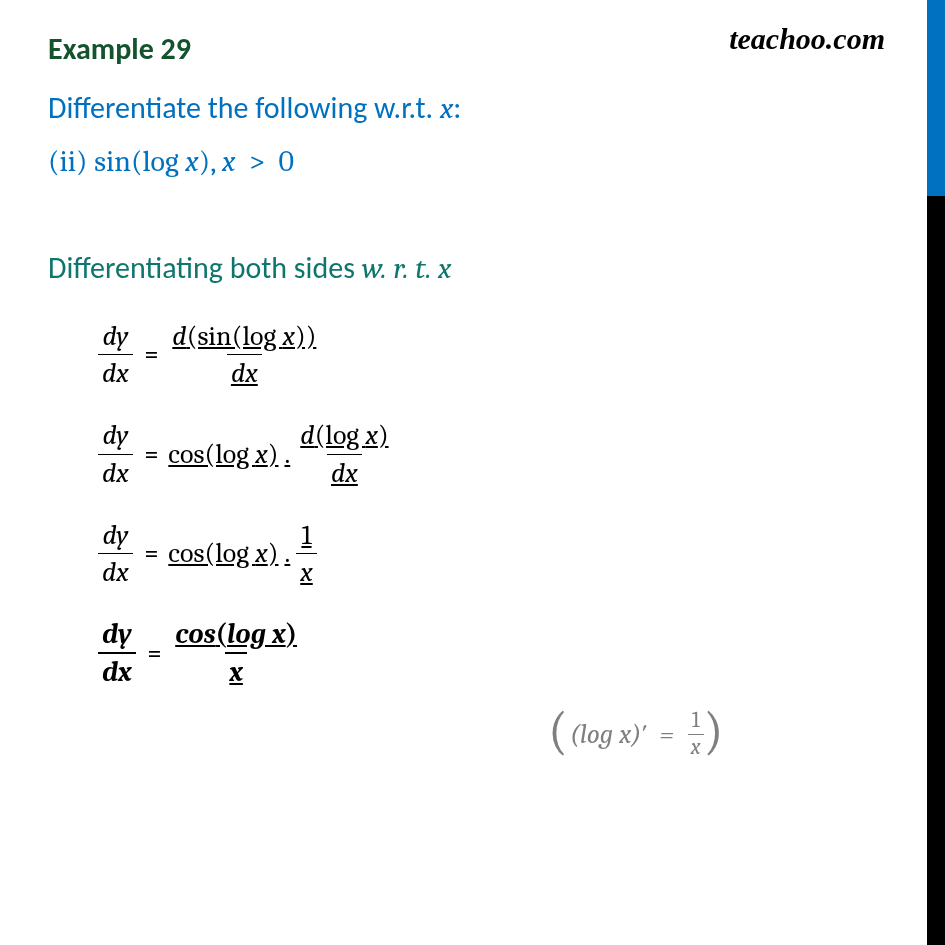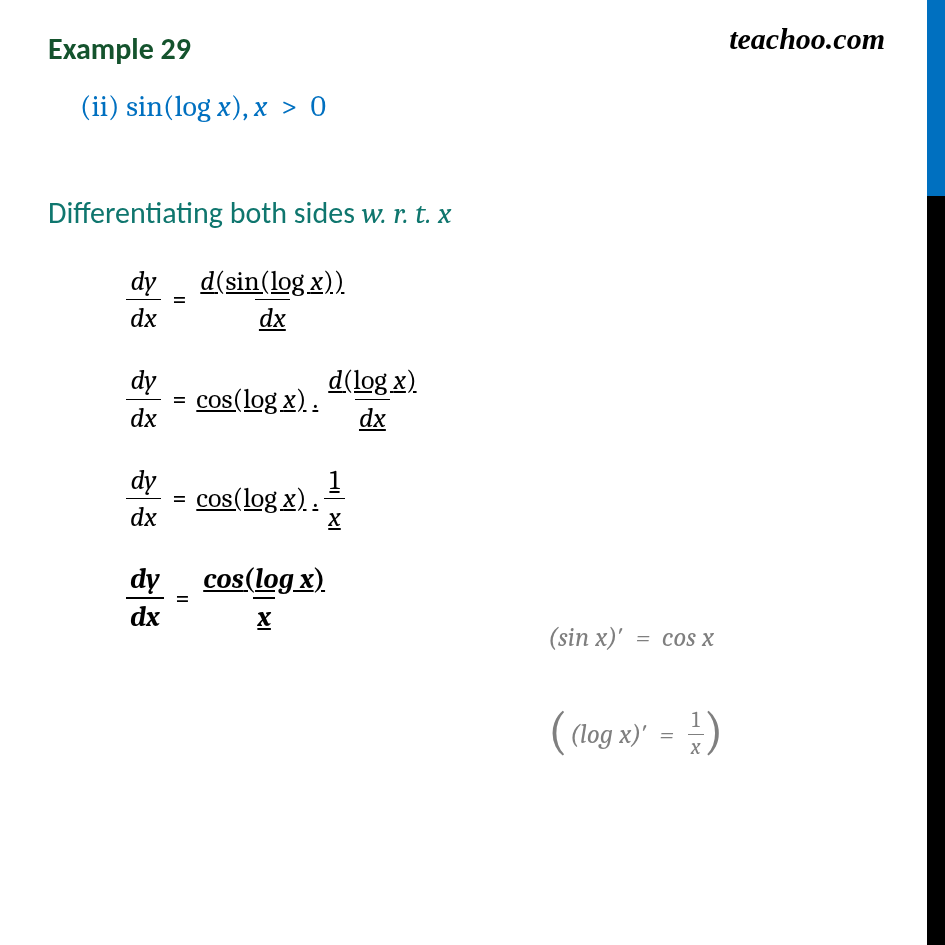--- a/index.html
+++ b/index.html
@@ -49,40 +49,39 @@
     color: #0070c0;
     font-size: 30px;
     margin-bottom: 18px;
   }
   .prompt .var { font-style: italic; font-family: 'Cambria Math', Cambria, serif; }
   .sub-q {
     color: #0070c0;
     font-size: 30px;
     font-family: 'Cambria Math', Cambria, serif;
     margin-bottom: 70px;
-    margin-left: 32px;
   }
   .let-line {
     color: #000;
     font-size: 30px;
     margin-bottom: 82px;
   }
   .let-line .math { font-family: 'Cambria Math', Cambria, serif; }
   .diff-line {
     color: #0f766e;
     font-size: 30px;
     margin-bottom: 34px;
   }
   .diff-line .wrt {
     font-family: 'Cambria Math', Cambria, serif;
     font-style: italic;
   }
 
   .eq-block {
-    margin-left: 78px;
+    margin-left: 50px;
   }
   .eq-row {
     display: flex;
     align-items: center;
     margin-bottom: 30px;
     min-height: 64px;
   }
   .frac {
     display: inline-flex;
     flex-direction: column;
@@ -143,20 +142,23 @@
 <div class="side-stripe-black"></div>
 
 <div class="page">
 
   <div class="brand">teachoo.com</div>
 
   <div class="content">
 
     <div class="example-num">Example 29</div>
 
+    <div class="prompt">
+      <span>Differentiate the following w.r.t. </span><span class="var">x</span><span>:</span>
+    </div>
 
     <div class="sub-q">
       <span class="upright">(ii) </span><span><span class="upright">sin(log</span> <span style="font-style:italic">x</span><span class="upright">)</span>, <span style="font-style:italic">x</span>&nbsp;&nbsp;&gt;&nbsp;&nbsp;0</span>
     </div>
 
 
     <div class="diff-line">
       <span>Differentiating both sides </span><span class="wrt">w. r. t. x</span>
     </div>
 
@@ -218,23 +220,20 @@
           <span class="frac">
             <span class="num"><span class="it" style="font-weight:700">cos</span><span class="upright" style="font-weight:700">(</span><span class="it" style="font-weight:700">log x</span><span class="upright" style="font-weight:700">)</span></span>
             <span class="den it" style="font-weight:700">x</span>
           </span>
         </span>
       </div>
 
     </div>
   </div>
 
-  <div class="note note1">
-    (<span>sin x</span>)<span class="prime">′</span>&nbsp;&nbsp;=&nbsp;&nbsp;<span>cos x</span>
-  </div>
 
   <div class="note note2">
     <span class="bigp">(</span>
     <span class="inner">(<span>log x</span>)<span style="font-style:normal">′</span>&nbsp;&nbsp;=&nbsp;&nbsp;</span>
     <span class="frac">
       <span class="num upright">1</span>
       <span class="den" style="font-style:italic">x</span>
     </span>
     <span class="bigp">)</span>
   </div>

